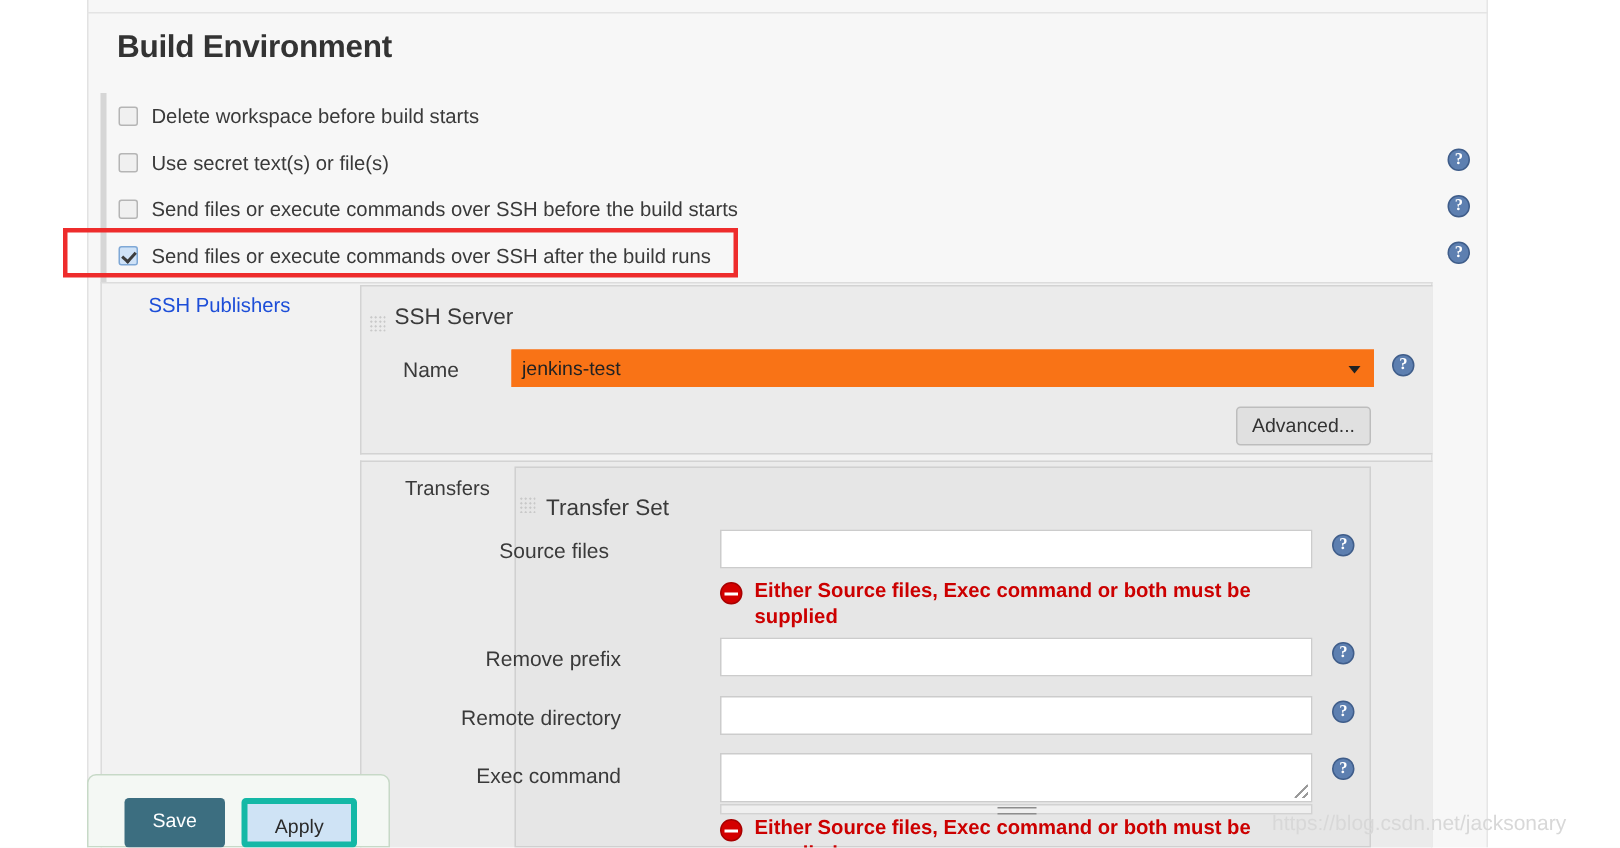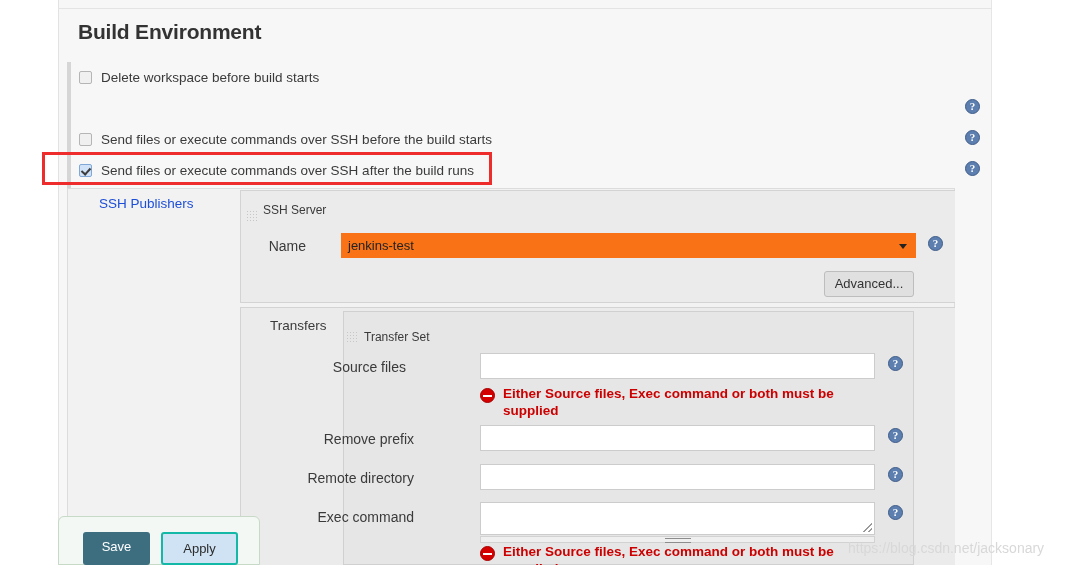--- a/index.html
+++ b/index.html
@@ -154,21 +154,21 @@
   }
   .grip {
     width: 11px; height: 11px;
     background-image:
       radial-gradient(#c6c6c6 38%, transparent 40%);
     background-size: 3px 3px;
     display: inline-block;
   }
   .panel-title {
     position: absolute;
-    font-size: 12px;
+    font-size: 15px;
     color: #3a3a3a;
   }
   .ssh-grip { position: absolute; left: 246px; top: 210px; }
   .ssh-title { left: 263px; top: 203px; }
 
   .field-label {
     position: absolute;
     font-size: 14px;
     color: #3a3a3a;
     text-align: right;
@@ -351,21 +351,21 @@
     font-weight: normal;
     text-align: center;
     line-height: 30px;
     box-sizing: border-box;
   }
   .btn-apply {
     position: absolute;
     left: 161px; top: 532px;
     width: 77px; height: 33px;
     background: #cfe3f5;
-    border: 2px solid #14b8a6;
+    border: 4px solid #14b8a6;
     border-radius: 3px;
     color: #2b2b2b;
     font-size: 13px;
     text-align: center;
     line-height: 30px;
     box-sizing: border-box;
   }
 
   
   .watermark {
@@ -387,20 +387,24 @@
 
   <div class="section-title">Build Environment</div>
 
   <div class="guide-bar"></div>
 
   <div class="cb-row r0">
     <span class="cbox"></span>
     <span class="cb-label">Delete workspace before build starts</span>
   </div>
 
+  <div class="cb-row r1">
+    <span class="cbox"></span>
+    <span class="cb-label">Use secret text(s) or file(s)</span>
+  </div>
 
   <div class="cb-row r3">
     <span class="cbox checked"></span>
     <span class="cb-label">Send files or execute commands over SSH after the build runs</span>
   </div>
 
   <div class="cb-row r2">
     <span class="cbox"></span>
     <span class="cb-label">Send files or execute commands over SSH before the build starts</span>
   </div>

